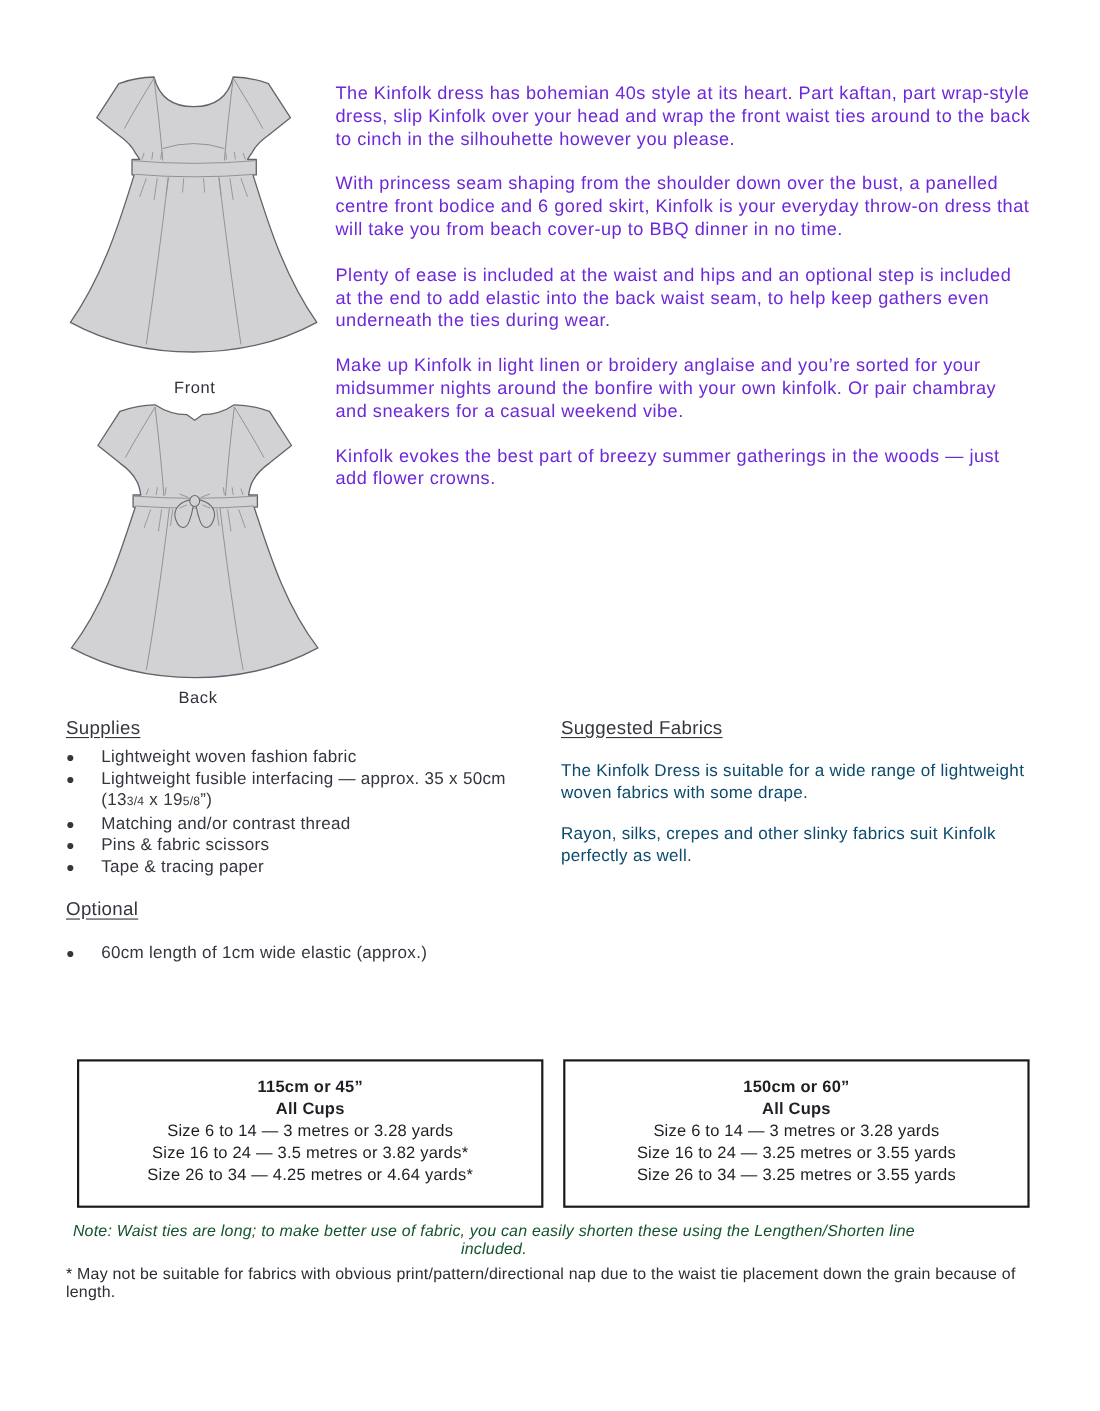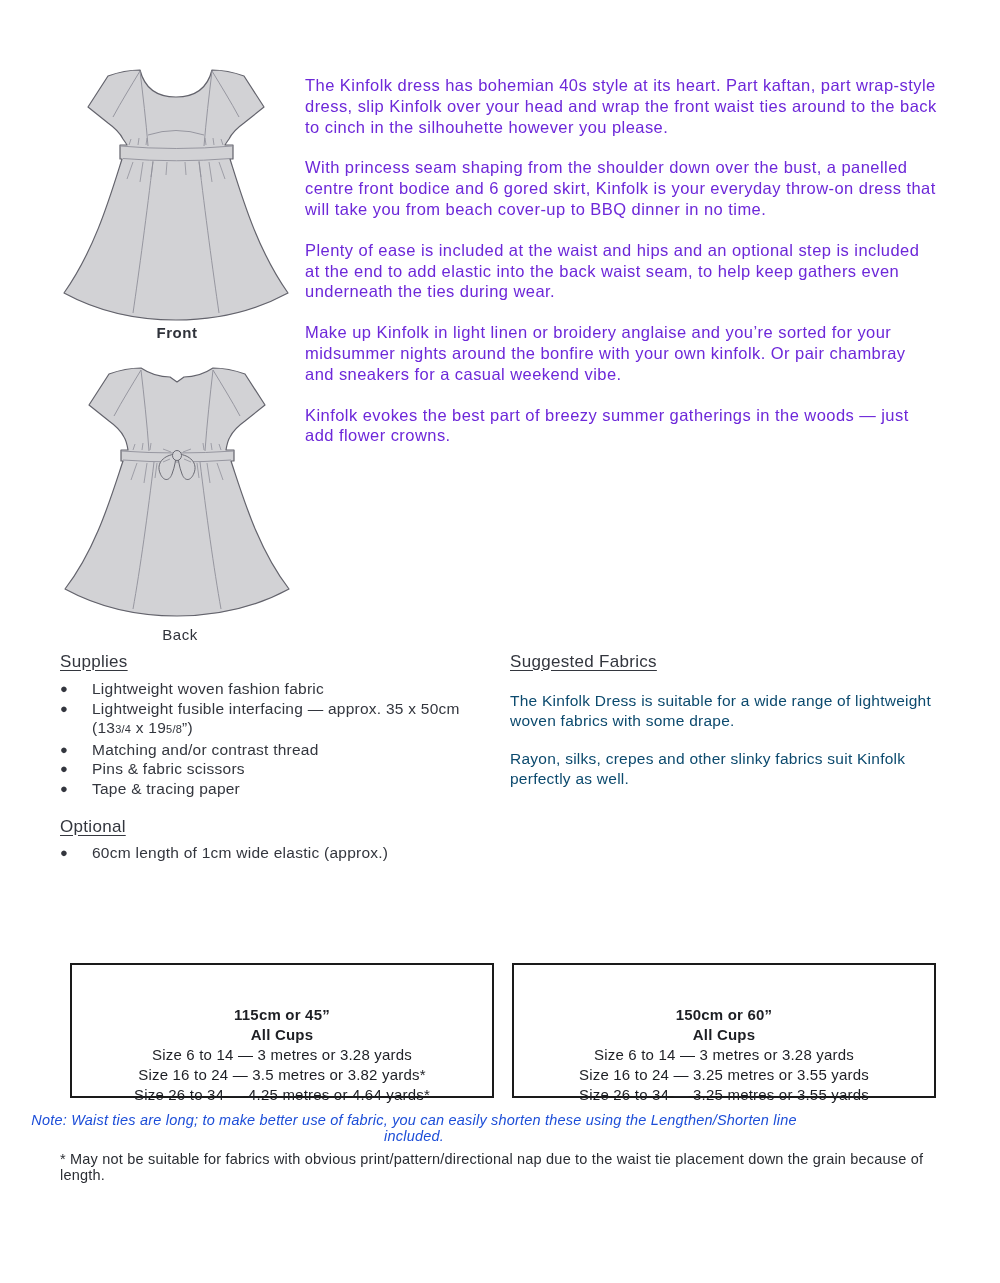--- a/index.html
+++ b/index.html
@@ -28,47 +28,47 @@
     font-size:17px;color:#33363e;letter-spacing:0.3px;
     text-decoration:underline;text-underline-offset:3px;margin:0 0 7px 0;
   }
   .supplies{position:absolute;left:60px;top:652px;width:440px;}
   .li{display:flex;font-size:15.5px;line-height:19.6px;letter-spacing:0.25px;color:#33363e;}
   .li .b{width:32px;flex:0 0 32px;font-size:13px;line-height:19.6px;}
   .li .t{flex:1;}
   .li .t .line{display:block;}
   .frac{font-size:11px;}
   .optional{margin-top:18px;}
-  .optional .section-h{margin-bottom:6px;}
+  .optional .section-h{margin-bottom:20px;}
   
   .fabrics{position:absolute;left:510px;top:652px;width:428px;}
   .fabrics .section-h{margin-bottom:19px;}
   .fabrics p{
     margin:0 0 19px 0;font-size:15.5px;line-height:19.6px;
     letter-spacing:0.25px;color:#0c4a6e;
   }
   
   .required{
     position:absolute;left:60px;top:929px;width:880px;
     font-size:15.5px;color:#23262c;letter-spacing:0.25px;
   }
   .required .u{text-decoration:underline;text-underline-offset:3px;}
   .fbox{
     position:absolute;top:963px;width:420px;height:131px;
     border:2px solid #1a1a1a;text-align:center;color:#1d1f24;
   }
-  .fbox .inner{padding-top:40px;}
+  .fbox .inner{padding-top:14px;}
   .fbox .brow{font-size:15px;line-height:20px;letter-spacing:0.2px;}
   .fbox .bold{font-weight:bold;}
   .fbox-left{left:70px;}
   .fbox-right{left:512px;}
   
   .note-center{
     position:absolute;left:0;top:1112px;width:828px;text-align:center;
-    font-style:italic;font-size:14.5px;color:#1d4ed8;letter-spacing:0.2px;
+    font-style:italic;font-size:14.5px;color:#14532d;letter-spacing:0.2px;padding-left:35px;
   }
   .note-asterisk{
     position:absolute;left:60px;top:1151px;width:900px;
     font-size:14.5px;color:#2a2d33;letter-spacing:0.2px;
   }
 </style>
 </head>
 <body>
 
 <div class="page">
@@ -86,21 +86,21 @@
       <path class="seam" d="M155,9 C152,34 149,59 147,84"></path>
       <path class="seam" d="M83,9 C74,24 64,40 56,55"></path>
       <path class="seam" d="M155,9 C164,24 174,40 182,55"></path>
       <path class="seam" d="M91,73 Q119,64 147,73"></path>
       <path class="seam" d="M96,99 C90,150 82,210 76,251"></path>
       <path class="seam" d="M142,99 C148,150 156,210 162,251"></path>
       <path class="tick" d="M74,77 L72,83 M82,76 L81,83 M90,76 L89,83 M164,77 L166,83 M156,76 L157,83 M148,76 L149,83"></path>
       <path class="tick" d="M76,100 L70,117 M86,100 L83,120 M96,100 L94,115 M162,100 L168,117 M152,100 L155,120 M142,100 L144,115 M110,100 L109,113 M128,100 L129,113"></path>
     </svg>
   </div>
-  <div class="view-label" style="left:57px;top:324px;width:240px;font-weight:bold;">Front</div>
+  <div class="view-label" style="left:57px;top:344px;width:240px;">Front</div>
 
   <div class="illo" style="left:55px;top:360px;width:250px;height:275px;">
     <svg viewBox="0 0 250 275" width="250" height="275">
       <path class="sil" d="M54,14 C65,10 76,8 86,8 C95,14 105,17 115,17 L122,22 L129,17
         C139,17 149,14 158,8 C168,8 179,10 190,14 L210,45 L190,61
         C183,66 178,71 175,77 C173,80 172,84 171,90 L179,90 L179,101 L176,101
         C188,137 203,189 234,229 C199,248 163,256 122,256 C81,256 45,248 10,229
         C41,189 56,137 68,101 L66,101 L66,90 L73,90 C72,84 71,80 69,77
         C66,71 61,66 54,61 L34,45 Z"></path>
       <path class="seam" d="M66,91 Q122,95 179,91"></path>

